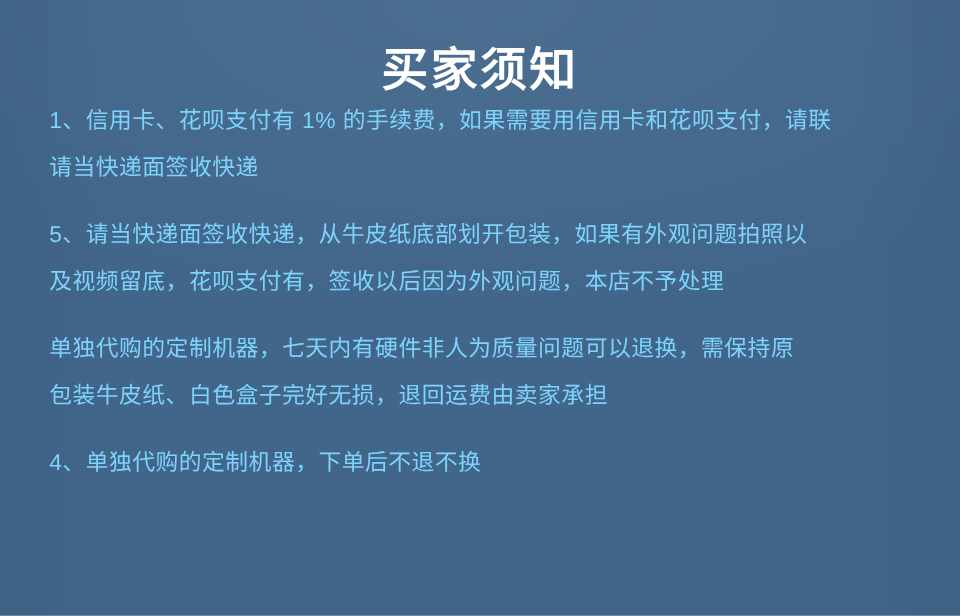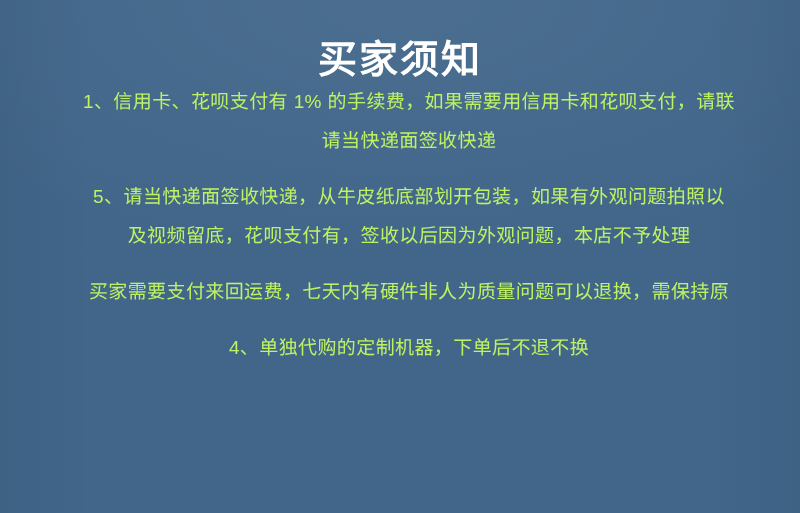--- a/index.html
+++ b/index.html
@@ -79,25 +79,25 @@
   
   #notice-body {
     position: absolute;
     top: 82px;
     left: 41px;
     width: 736px;
     z-index: 2;
   }
 
   .notice-item {
-    color: #bef264;
+    color: #7dd3fc;
     font-size: 19px;
     line-height: 39px;
     letter-spacing: 0.4px;
-    text-align: center;
+    text-align: left;
   }
   .notice-item + .notice-item {
     margin-top: 17px;
   }
   .notice-line {
     display: block;
     white-space: nowrap;
   }
 </style>
 </head>
@@ -113,21 +113,22 @@
       <span class="notice-line">1、信用卡、花呗支付有 1% 的手续费，如果需要用信用卡和花呗支付，请联</span>
       <span class="notice-line">请当快递面签收快递</span>
     </div>
 
     <div class="notice-item">
       <span class="notice-line">5、请当快递面签收快递，从牛皮纸底部划开包装，如果有外观问题拍照以</span>
       <span class="notice-line">及视频留底，花呗支付有，签收以后因为外观问题，本店不予处理</span>
     </div>
 
     <div class="notice-item">
-      <span class="notice-line">买家需要支付来回运费，七天内有硬件非人为质量问题可以退换，需保持原</span>
+      <span class="notice-line">单独代购的定制机器，七天内有硬件非人为质量问题可以退换，需保持原</span>
+      <span class="notice-line">包装牛皮纸、白色盒子完好无损，退回运费由卖家承担</span>
     </div>
 
     <div class="notice-item">
       <span class="notice-line">4、单独代购的定制机器，下单后不退不换</span>
     </div>
 
   </div>
 </div>
 
 </body></html>

